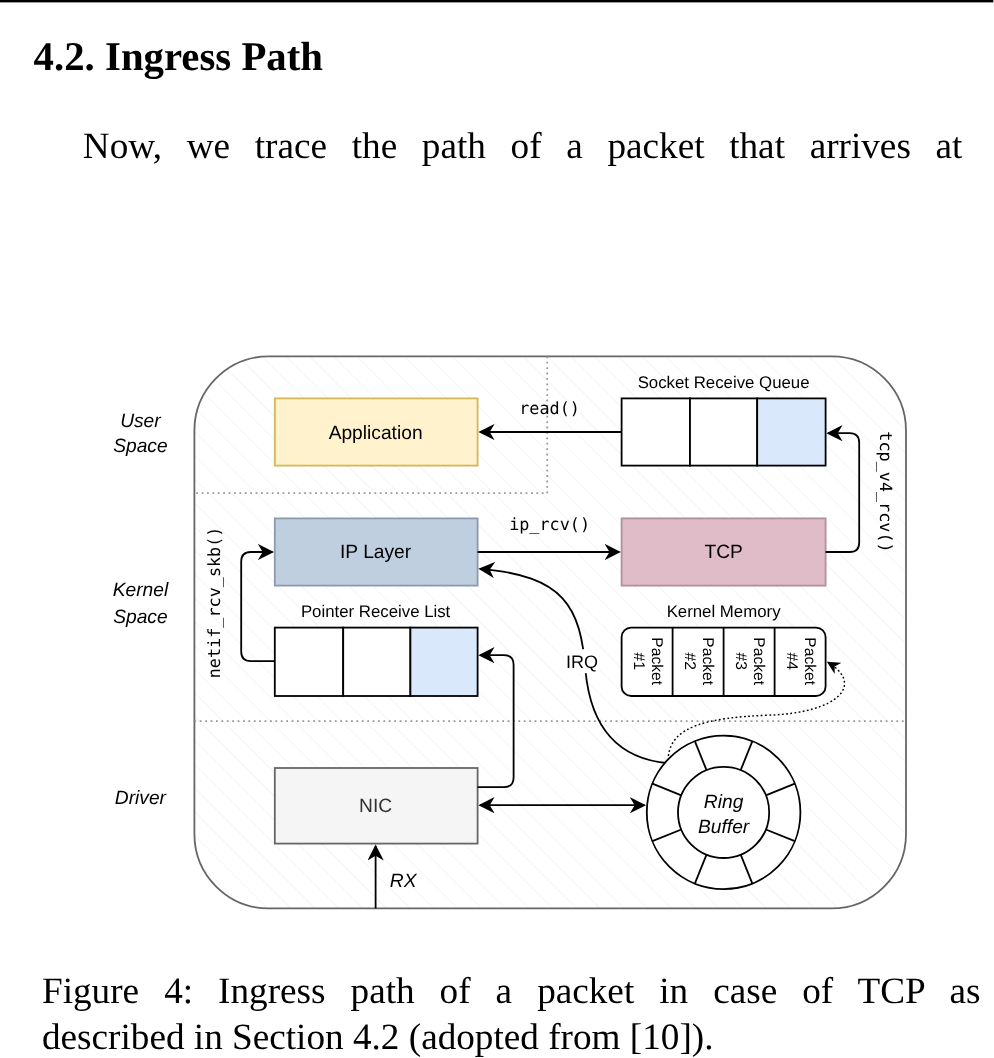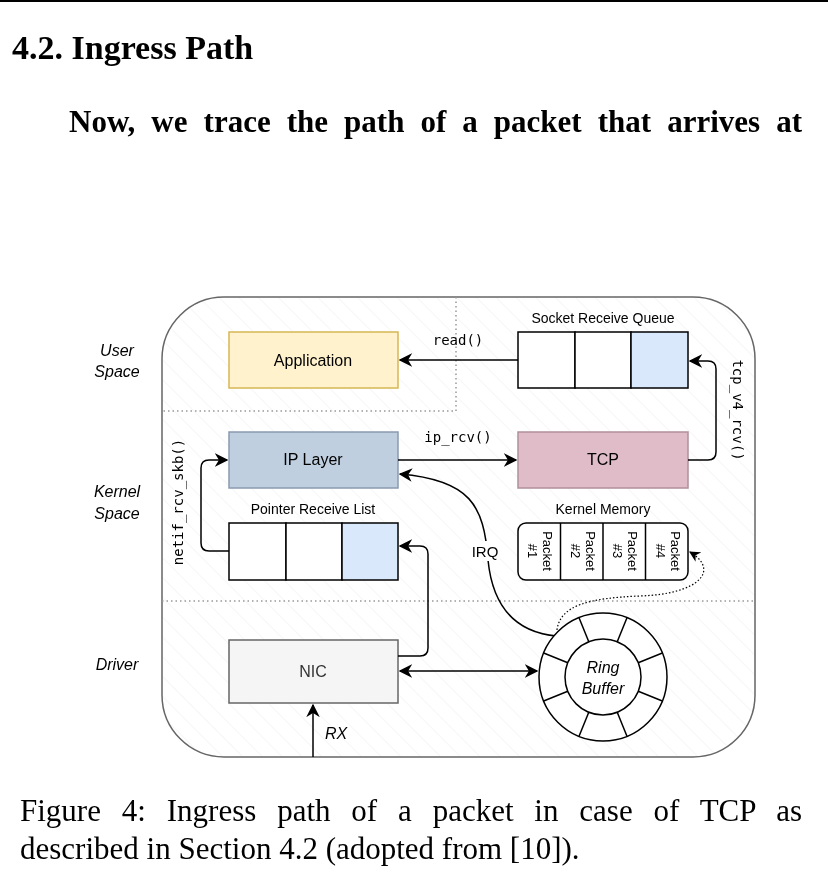--- a/index.html
+++ b/index.html
@@ -1,23 +1,23 @@
 <!DOCTYPE html>
 <html><head>
 <meta charset="utf-8">
 <style>
   html, body { margin: 0; padding: 0; background: #ffffff; }
   body { width: 828px; height: 882px; position: relative; overflow: hidden; font-family: "Liberation Serif", serif; color: #000; }
   .top-rule { position: absolute; left: 0; top: 0; width: 828px; height: 2px; background: #000; }
-  .section-heading { position: absolute; left: 12px; top: 26px; font-family: "Liberation Serif", serif; font-weight: bold; font-size: 34px; line-height: 44px; margin: 0; }
+  .section-heading { position: absolute; left: 28px; top: 26px; font-family: "Liberation Serif", serif; font-weight: bold; font-size: 34px; line-height: 44px; margin: 0; }
   .body-para { position: absolute; left: 20px; top: 103px; width: 782px; font-size: 31px; line-height: 37.5px; text-align: justify; margin: 0; }
   .body-para .line { display: block; text-align: justify; text-align-last: justify; white-space: nowrap; }
-  .body-para .line.first { padding-left: 49px; font-weight: bold; }
+  .body-para .line.first { padding-left: 49px; }
   .figure { position: absolute; left: 0; top: 280px; width: 828px; height: 490px; }
-  .caption { position: absolute; left: 20px; top: 792px; width: 782px; font-size: 31px; line-height: 38px; margin: 0; }
+  .caption { position: absolute; left: 20px; top: 792px; width: 782px; font-size: 31px; line-height: 38px; margin: 15px; }
   .caption .line { display: block; white-space: nowrap; }
   .caption .line.justify { text-align: justify; text-align-last: justify; }
   svg text { font-family: "Liberation Sans", sans-serif; }
   svg .mono { font-family: "DejaVu Sans Mono", monospace; }
 </style>
 </head>
 <body>
 
 <div class="top-rule"></div>
 

